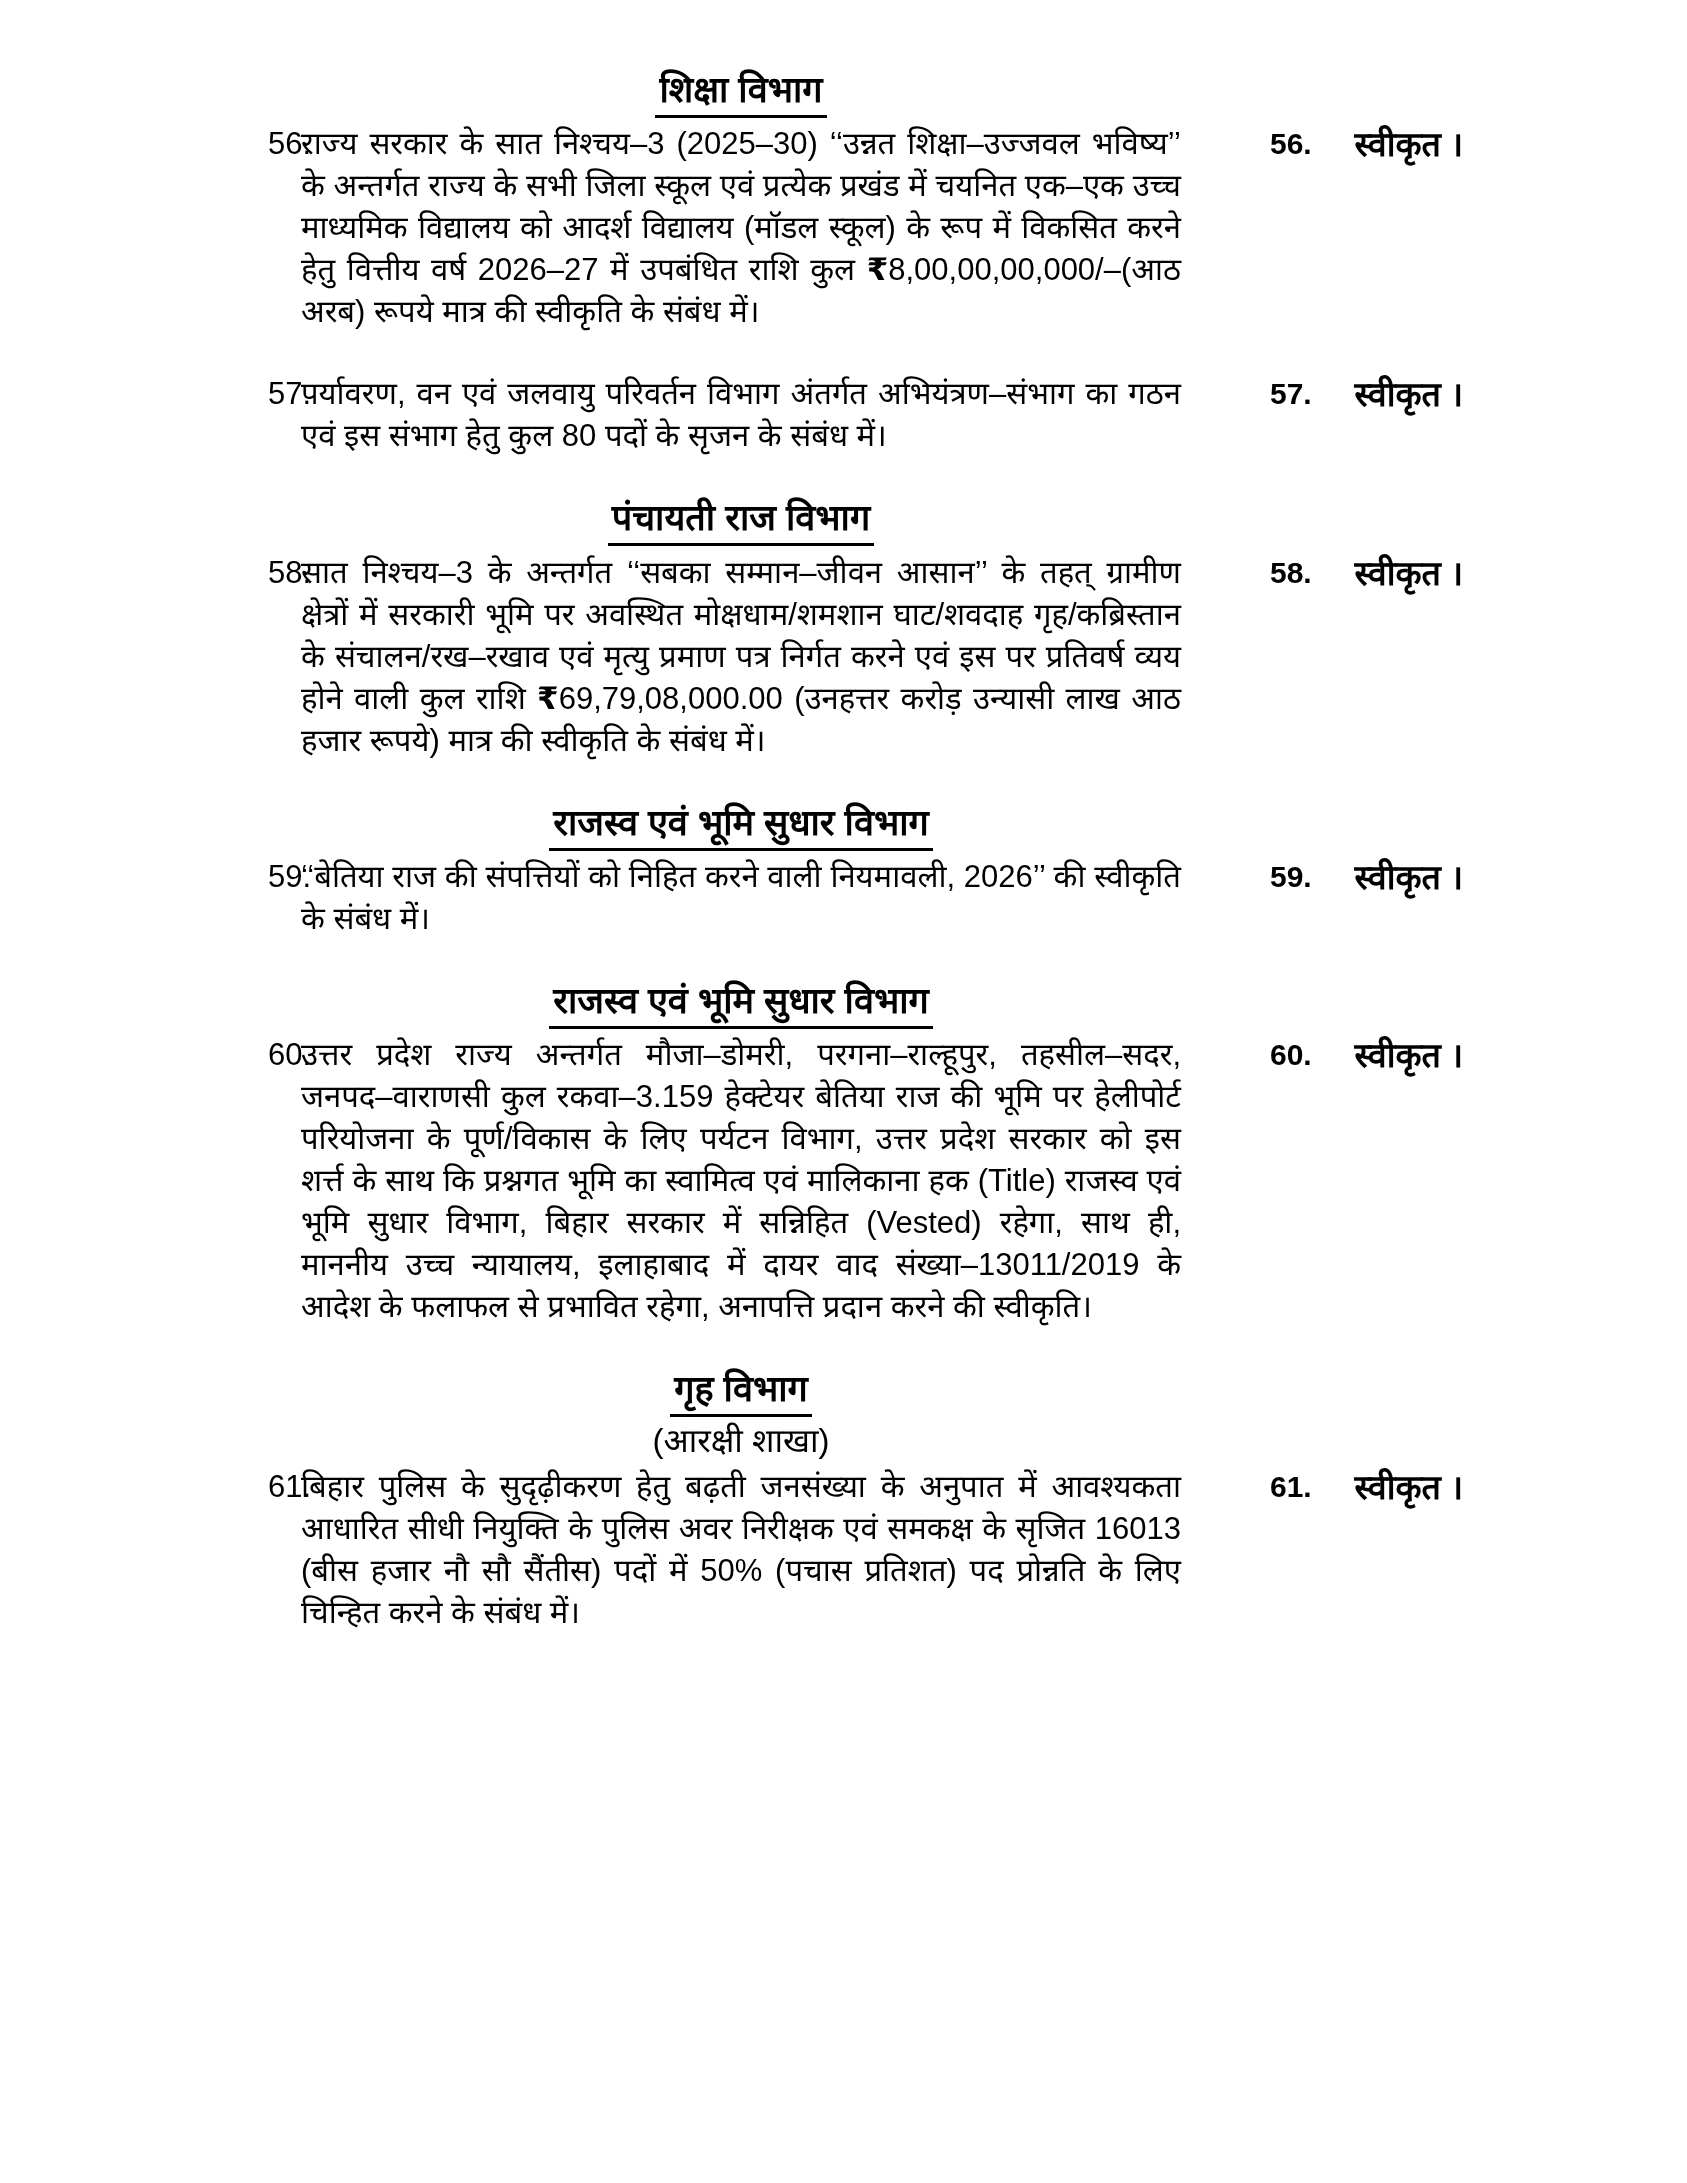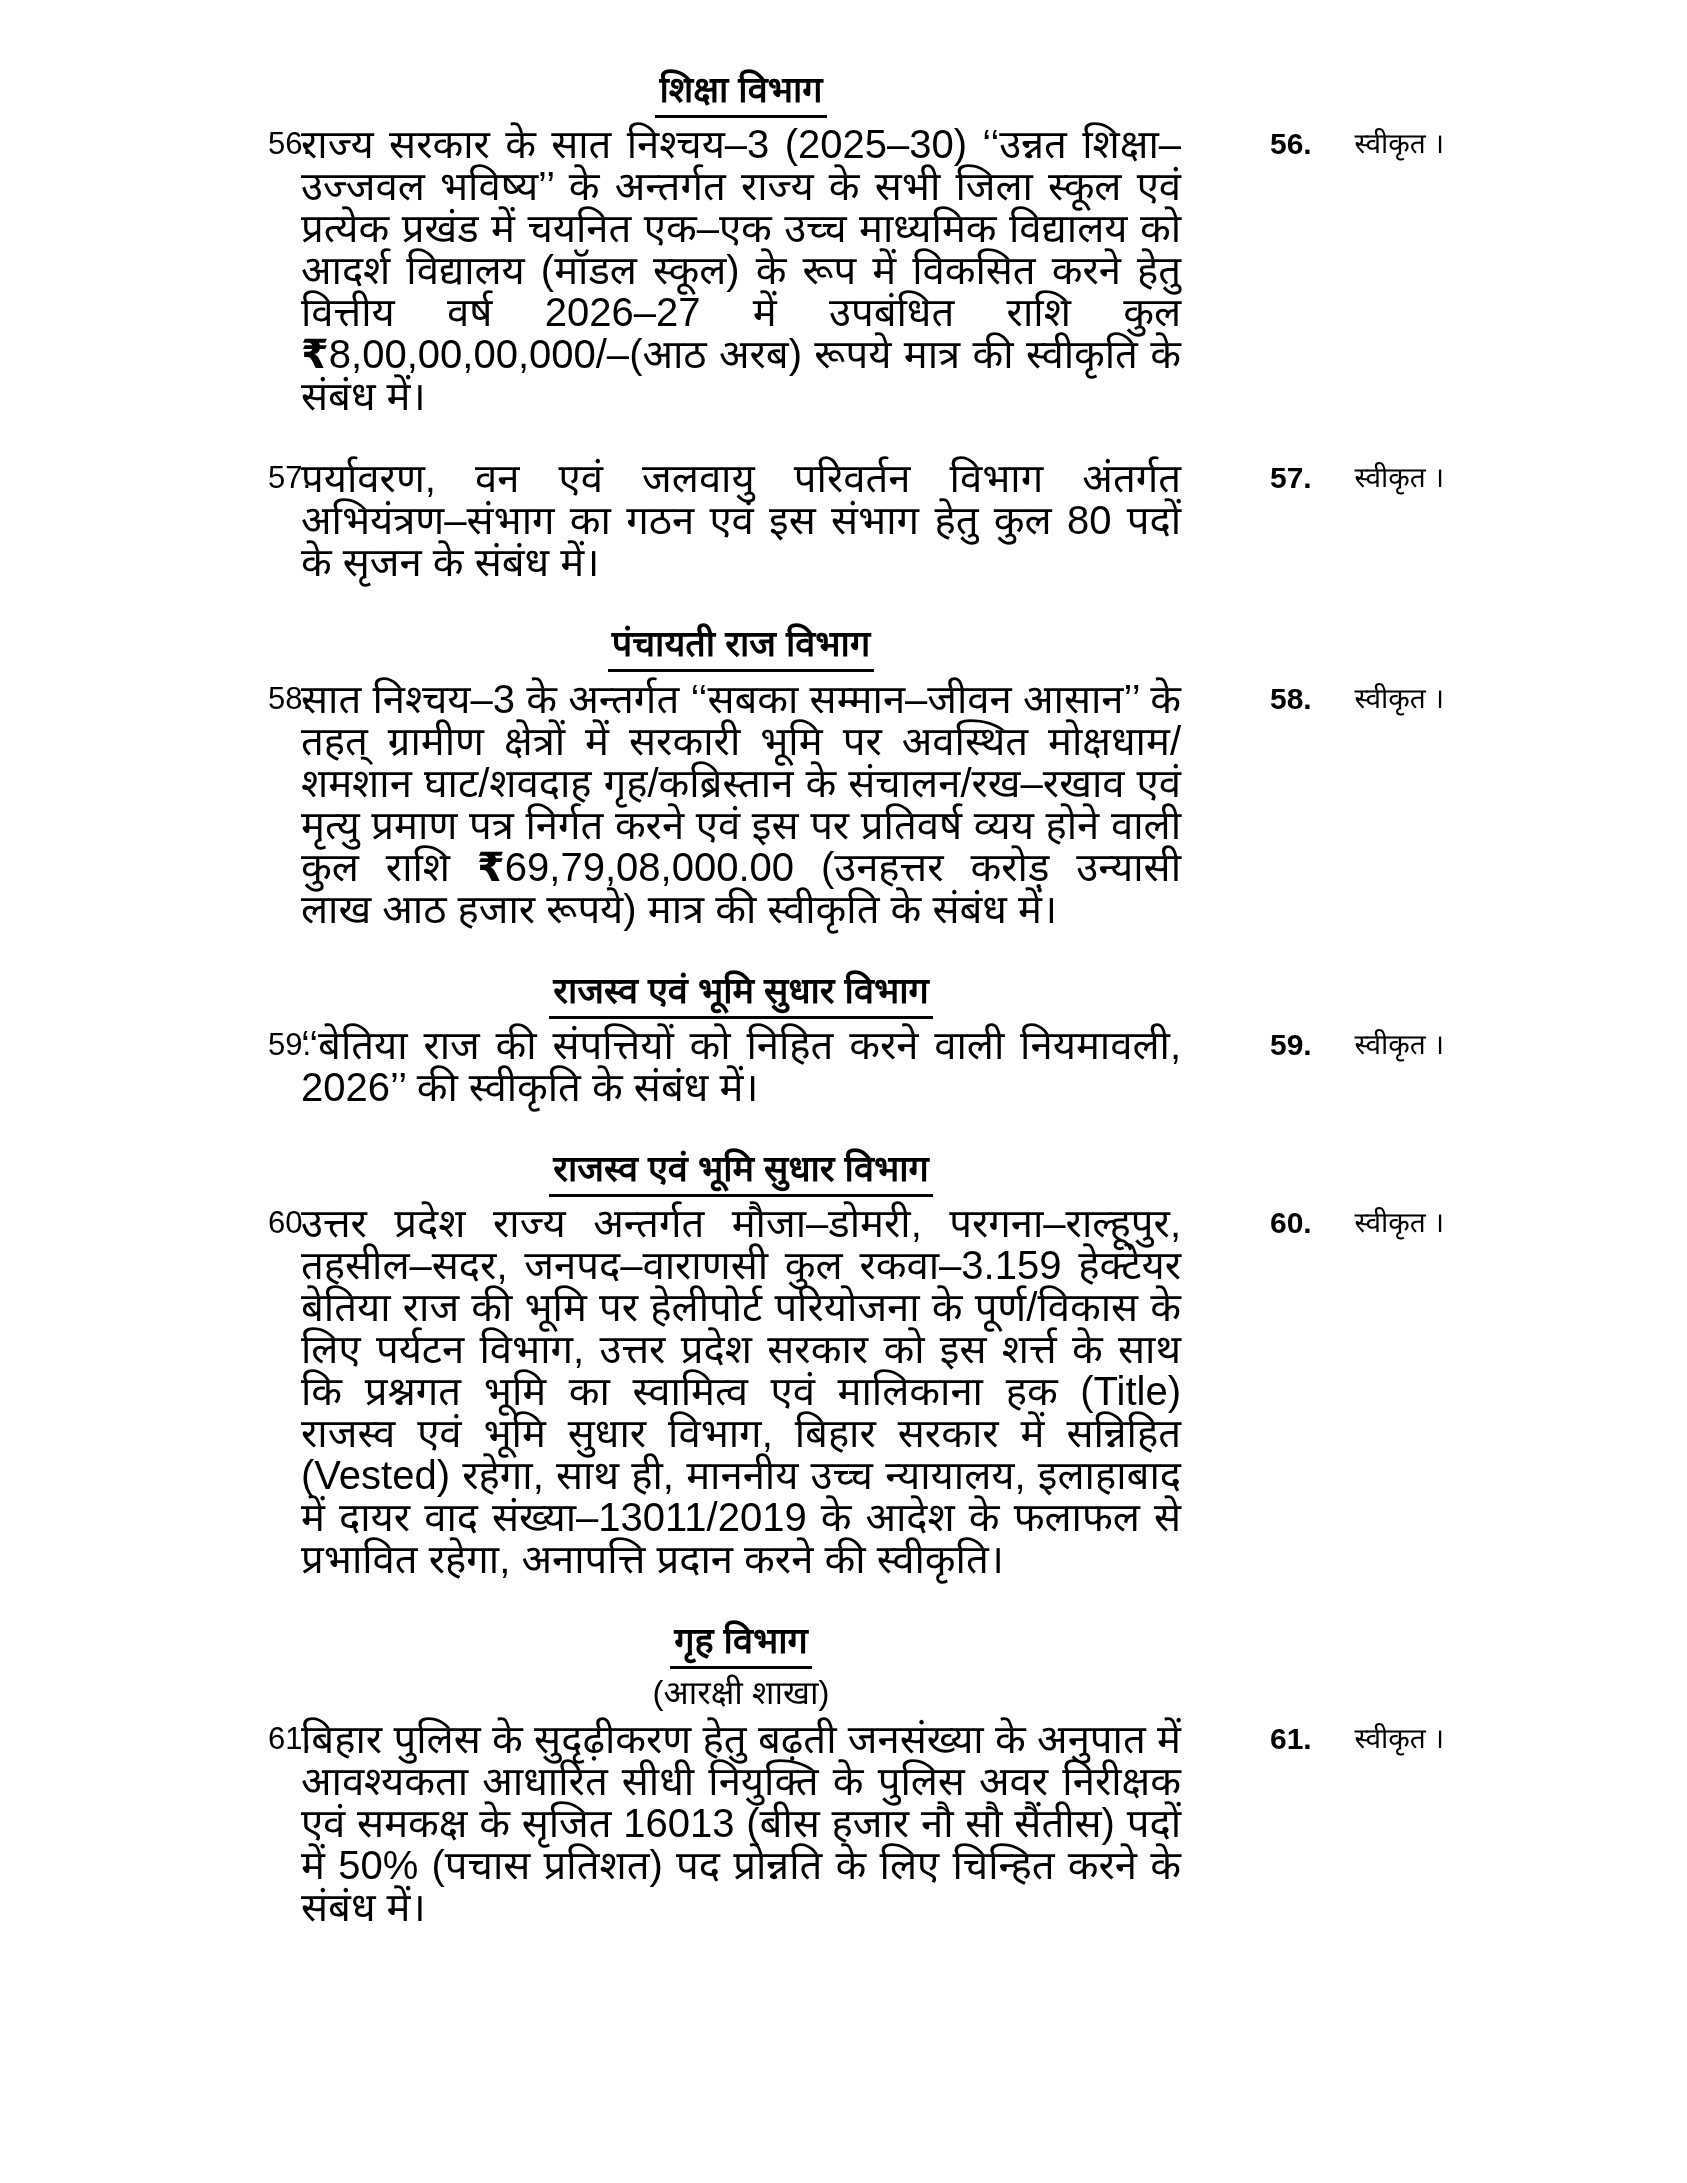--- a/index.html
+++ b/index.html
@@ -47,40 +47,40 @@
     display: grid;
     grid-template-columns: 33px 880px 155px auto;
     align-items: start;
     margin-top: 5.3px;
   }
   .item-number {
     font-size: 31px;
     line-height: 42px;
   }
   .item-text {
-    font-size: 40px;
+    font-size: 31px;
     line-height: 42px;
     text-align: justify;
     text-justify: inter-word;
   }
   .rupee-bold {
     font-weight: 700;
   }
   .status-number {
     box-sizing: border-box;
     padding-left: 89px;
     font-size: 30px;
     font-weight: 700;
     line-height: 42px;
     white-space: nowrap;
   }
   .status-label {
     padding-left: 18.5px;
-    font-size: 28px;
-    font-weight: 400;
+    font-size: 34px;
+    font-weight: 700;
     line-height: 42px;
     white-space: nowrap;
   }
 </style>
 </head>
 <body>
 
 <div class="page">
 
   <div class="section">

